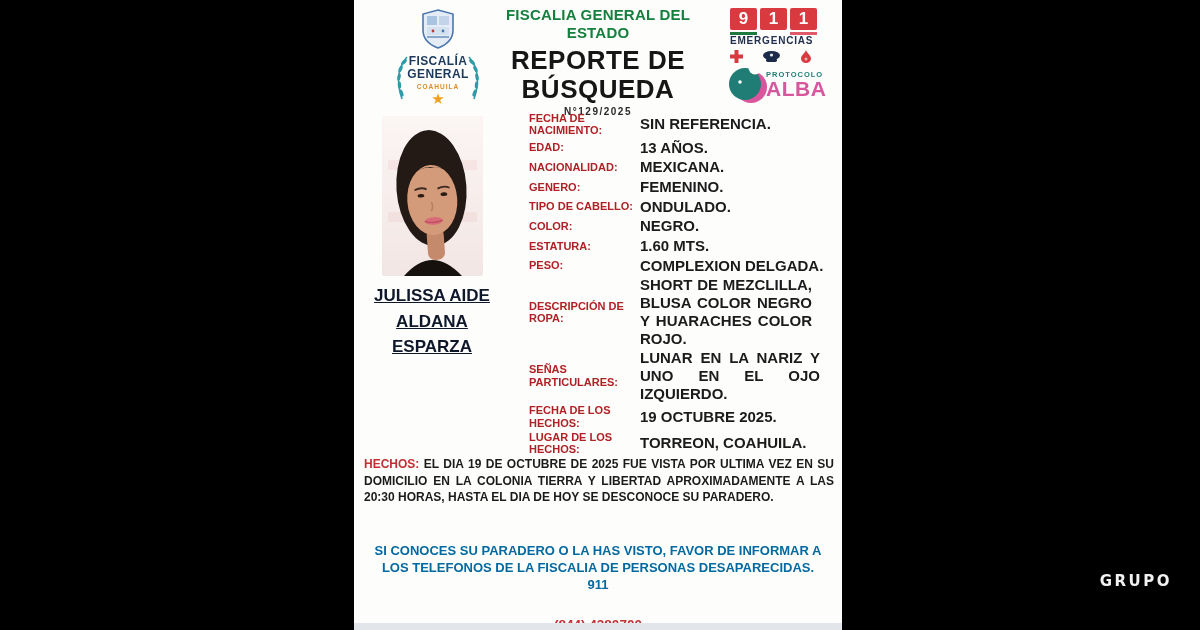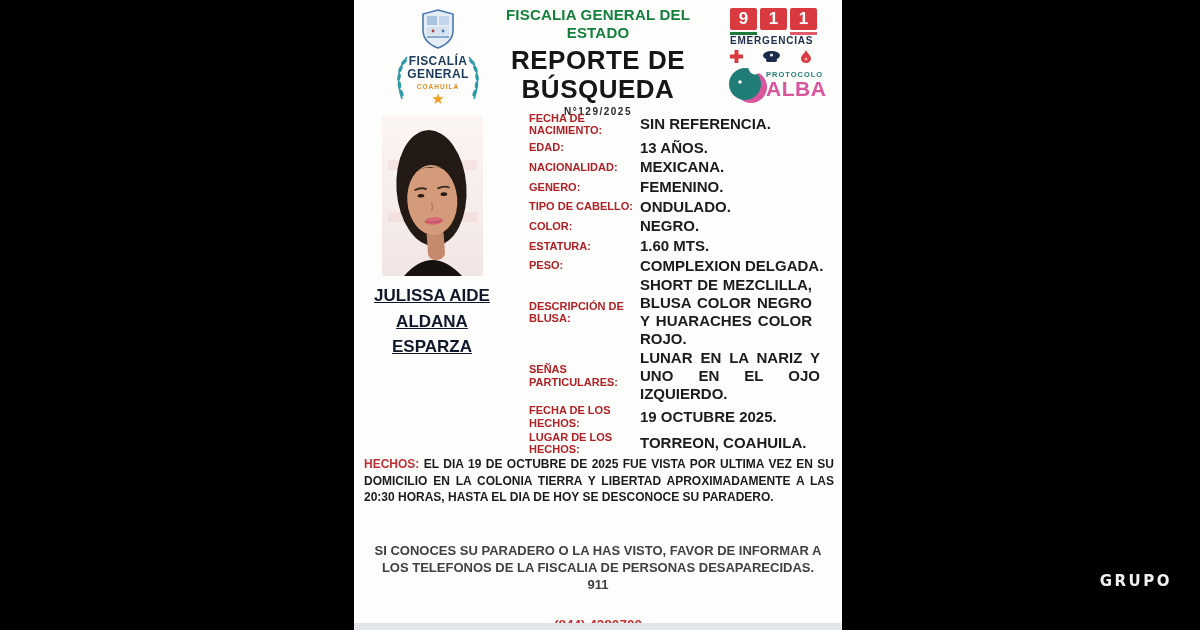--- a/index.html
+++ b/index.html
@@ -58,21 +58,21 @@
   .fval { flex:1; padding-left:7px; color:#1B1B1B; font-size:15px; font-weight:bold; line-height:1.18; }
   .fval.justify { text-align:justify; }
   .fval.w172 { max-width:179px; }
   .fval.w180 { max-width:187px; }
 
   
   .hechos { position:absolute; left:10px; top:456px; width:470px; text-align:justify;
             font-size:12px; font-weight:bold; color:#1B1B1B; line-height:1.38; }
   .hechos .red { color:#C13034; }
   .notice { position:absolute; left:10px; top:542px; width:468px; text-align:center;
-            color:#404040; font-size:13px; font-weight:bold; line-height:1.32; }
+            color:#0369a1; font-size:13px; font-weight:bold; line-height:1.32; }
   .phone { position:absolute; left:10px; top:617px; width:468px; text-align:center;
            color:#C13034; font-size:13.5px; font-weight:bold; }
   .strip { position:absolute; left:0; right:0; bottom:0; height:7px; background:#E2E5E9; }
 
   
   .wm { position:absolute; top:572px; right:28px; color:#F2F2F2;
         font-family:"DejaVu Sans", sans-serif; }
   .wm-grupo { font-size:15px; font-weight:bold; letter-spacing:2.5px; margin-left:6px; margin-bottom:1px; }
   .wm-grid { display:grid; grid-template-columns:auto 30px auto; align-items:center; }
   .wm-word { font-size:15.5px; font-weight:bold; letter-spacing:-.3px; line-height:14px; }
@@ -236,21 +236,21 @@
       </div>
       <div class="frow">
         <div class="flabel">ESTATURA:</div>
         <div class="fval">1.60 MTS.</div>
       </div>
       <div class="frow">
         <div class="flabel">PESO:</div>
         <div class="fval">COMPLEXION DELGADA.</div>
       </div>
       <div class="frow">
-        <div class="flabel">DESCRIPCIÓN DE BLUSA:</div>
+        <div class="flabel">DESCRIPCIÓN DE ROPA:</div>
         <div class="fval justify w172">SHORT DE MEZCLILLA, BLUSA COLOR NEGRO Y HUARACHES COLOR ROJO.</div>
       </div>
       <div class="frow">
         <div class="flabel">SEÑAS PARTICULARES:</div>
         <div class="fval justify w180">LUNAR EN LA NARIZ Y UNO EN EL OJO IZQUIERDO.</div>
       </div>
       <div class="frow">
         <div class="flabel">FECHA DE LOS HECHOS:</div>
         <div class="fval">19 OCTUBRE 2025.</div>
       </div>

